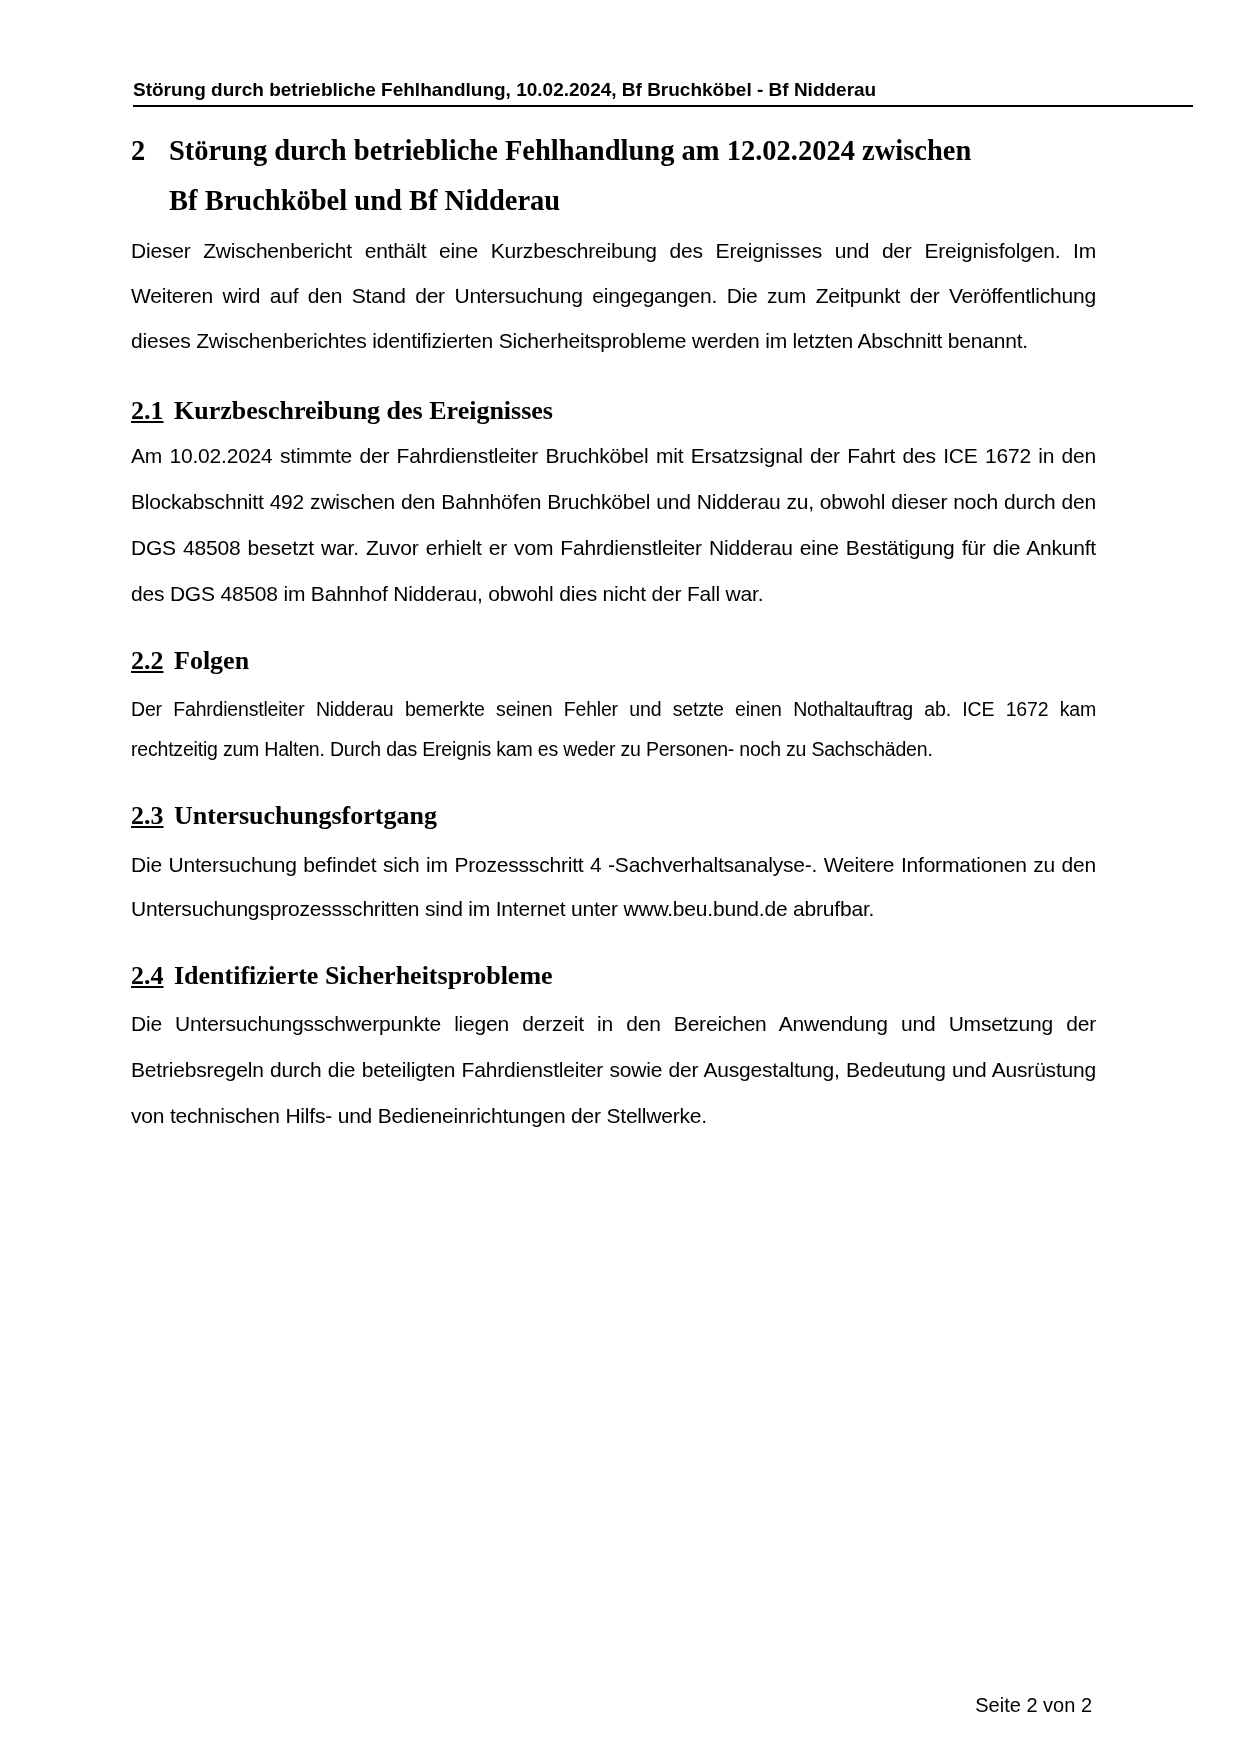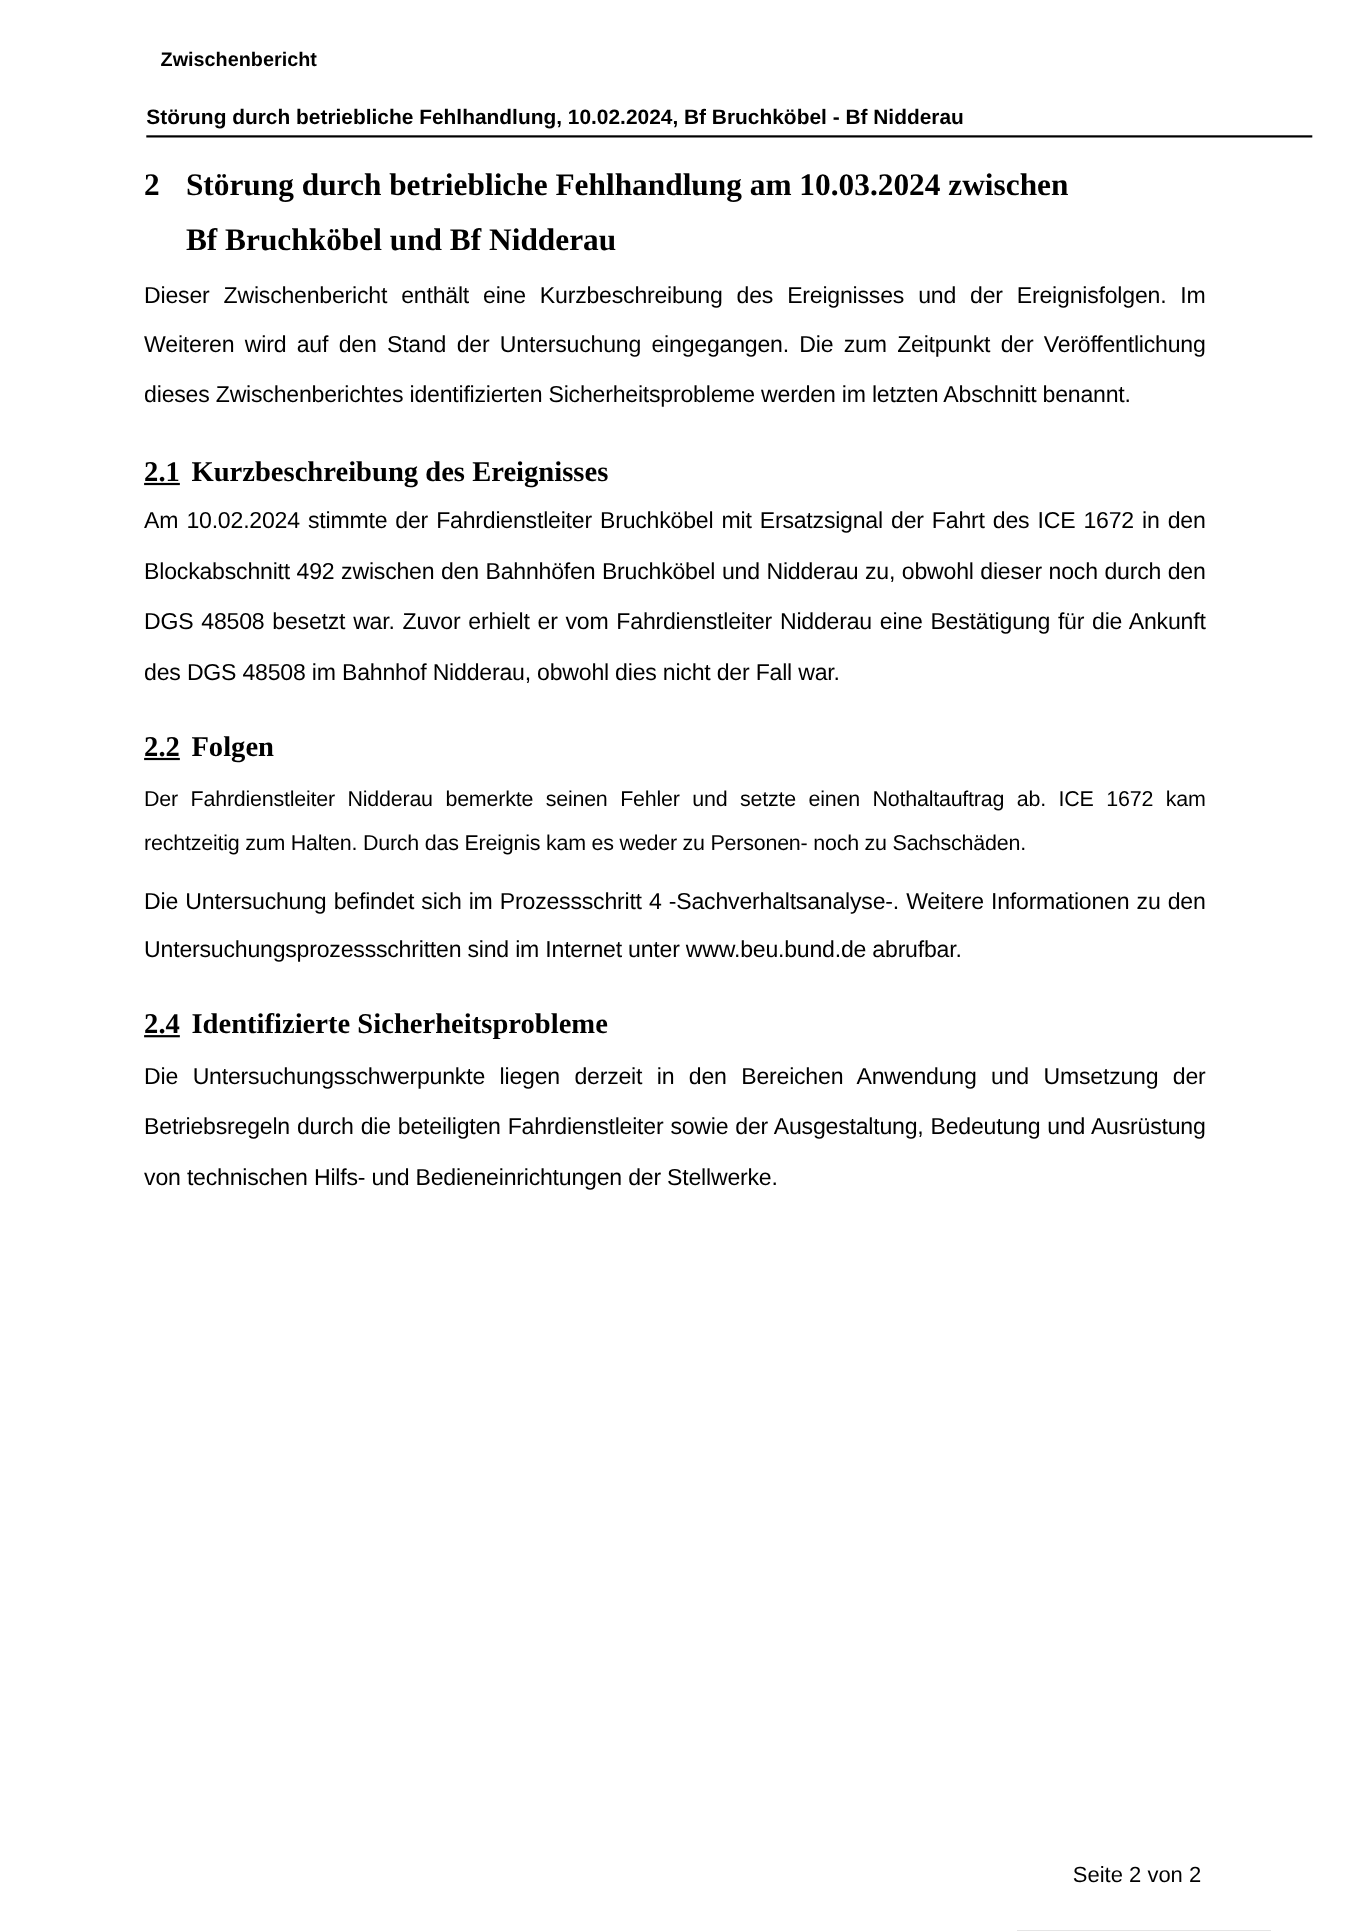--- a/index.html
+++ b/index.html
@@ -89,48 +89,51 @@
     font-size: 20px;
     line-height: 24px;
   }
 </style>
 </head>
 <body>
 
 <div class="page">
 
   <div class="header">
-    <div class="header-title">Zwischenbericht</div>
     <div class="header-subtitle">Störung durch betriebliche Fehlhandlung, 10.02.2024, Bf Bruchköbel - Bf Nidderau</div>
   </div>
 
   <div class="content">
 
     <div class="chapter-heading">
       <div class="num">2</div>
       <div class="txt">
-        <span>Störung durch betriebliche Fehlhandlung am 10.03.2024 zwischen</span>
+        <span>Störung durch betriebliche Fehlhandlung am 12.02.2024 zwischen</span>
         <span>Bf Bruchköbel und Bf Nidderau</span>
       </div>
     </div>
 
     <p class="para">Dieser Zwischenbericht enthält eine Kurzbeschreibung des Ereignisses und der Ereignisfolgen. Im Weiteren wird auf den Stand der Untersuchung eingegangen. Die zum Zeitpunkt der Ver­öffentlichung dieses Zwischenberichtes identifizierten Sicherheitsprobleme werden im letzten Abschnitt benannt.</p>
 
     <div class="section-heading h-21">
       <div class="num">2.1</div>
       <div class="txt">Kurzbeschreibung des Ereignisses</div>
     </div>
     <p class="para p-21">Am 10.02.2024 stimmte der Fahrdienstleiter Bruchköbel mit Ersatzsignal der Fahrt des ICE 1672 in den Blockabschnitt 492 zwischen den Bahnhöfen Bruchköbel und Nidderau zu, obwohl dieser noch durch den DGS 48508 besetzt war. Zuvor erhielt er vom Fahrdienstleiter Nidderau eine Bestätigung für die Ankunft des DGS 48508 im Bahnhof Nidderau, obwohl dies nicht der Fall war.</p>
 
     <div class="section-heading h-22">
       <div class="num">2.2</div>
       <div class="txt">Folgen</div>
     </div>
     <p class="para p-22">Der Fahrdienstleiter Nidderau bemerkte seinen Fehler und setzte einen Nothaltauftrag ab. ICE 1672 kam rechtzeitig zum Halten. Durch das Ereignis kam es weder zu Personen- noch zu Sachschäden.</p>
 
+    <div class="section-heading h-23">
+      <div class="num">2.3</div>
+      <div class="txt">Untersuchungsfortgang</div>
+    </div>
     <p class="para p-23">Die Untersuchung befindet sich im Prozessschritt 4 -Sachverhaltsanalyse-. Weitere Informati­onen zu den Untersuchungsprozessschritten sind im Internet unter www.beu.bund.de abruf­bar.</p>
 
     <div class="section-heading h-24">
       <div class="num">2.4</div>
       <div class="txt">Identifizierte Sicherheitsprobleme</div>
     </div>
     <p class="para p-24">Die Untersuchungsschwerpunkte liegen derzeit in den Bereichen Anwendung und Umsetzung der Betriebsregeln durch die beteiligten Fahrdienstleiter sowie der Ausgestaltung, Bedeutung und Ausrüstung von technischen Hilfs- und Bedieneinrichtungen der Stellwerke.</p>
 
   </div>
 

